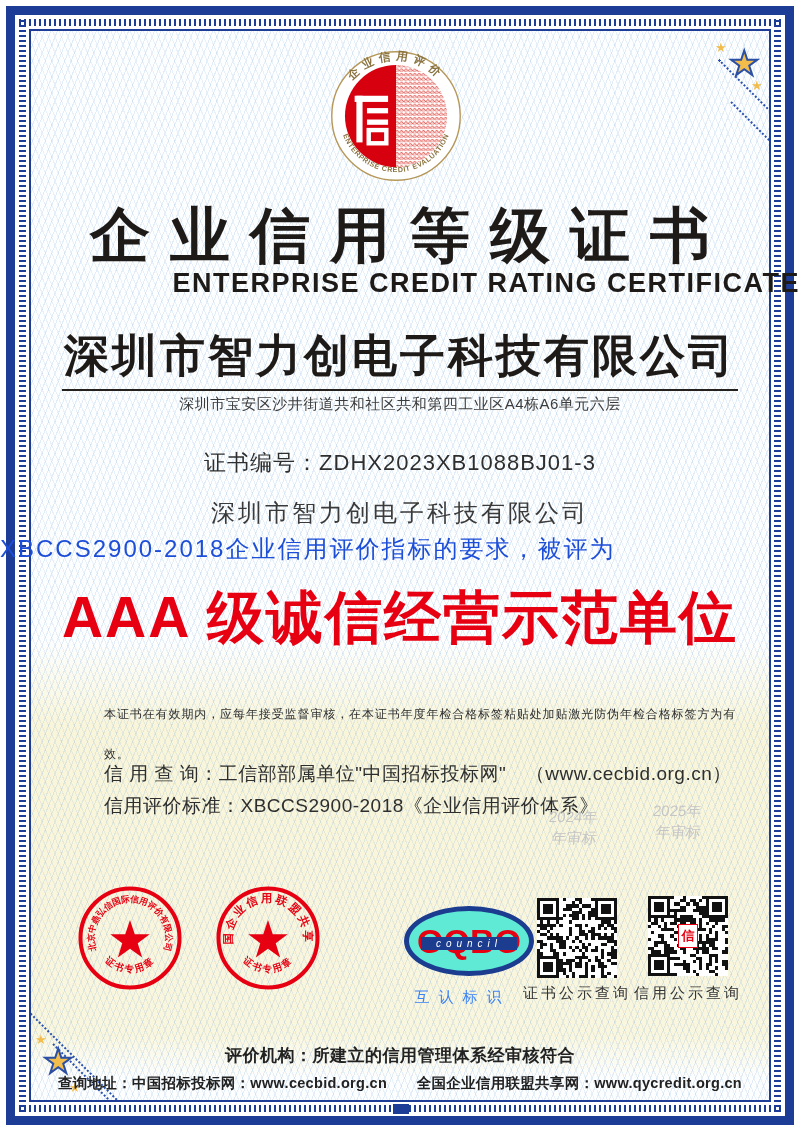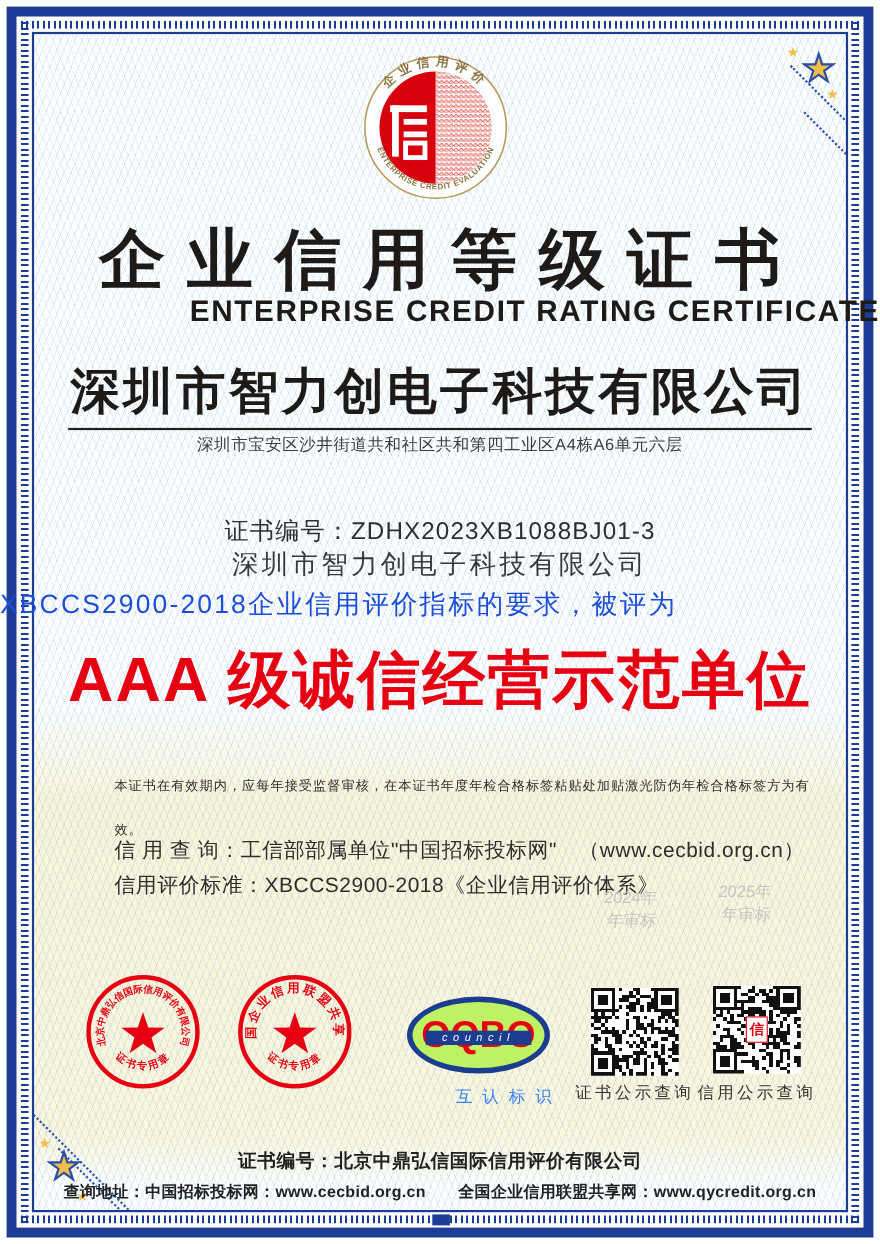--- a/index.html
+++ b/index.html
@@ -44,21 +44,21 @@
   .subtitle { position:absolute; left:0; right:0; top:268px; text-align:right;
     font-size:27px; font-weight:700; color:#1d1a18; letter-spacing:1.5px; }
 
   .company { position:absolute; left:0; right:0; top:326px; text-align:center;
     font-family:"Liberation Serif", serif; font-size:45px; font-weight:700; color:#1d1a18; letter-spacing:3px; }
   .company-line { position:absolute; left:62px; top:389px; width:676px; height:2px; background:#23201e; }
   .address { position:absolute; left:0; right:0; top:395px; text-align:center;
     font-size:15px; color:#3c3c3c; letter-spacing:0.5px; }
 
   .cert-no { position:absolute; left:0; right:0; top:448px; text-align:center;
-    font-size:22px; color:#2e2e2e; letter-spacing:1px;margin-top:20px; }
+    font-size:22px; color:#2e2e2e; letter-spacing:1px; }
 
   .stmt1 { position:absolute; left:0; right:0; top:497px; text-align:center; font-size:24px; color:#3a3a3a; letter-spacing:3px; }
   .stmt2 { position:absolute; left:0; right:0; top:533px; text-align:left; font-size:24px; color:#1d4ed8; letter-spacing:2px; }
 
   .rating { position:absolute; left:0; right:0; top:580px; text-align:center;
     font-size:57px; font-weight:900; color:#e60012; letter-spacing:2px; }
 
   .note { position:absolute; left:104px; top:694px; width:632px;
     font-size:12px; color:#2e2e2e; line-height:40px; letter-spacing:0.8px; text-align:justify; }
 
@@ -68,22 +68,22 @@
   .wm { position:absolute; font-size:15px; color:#c5c5c5; line-height:21px; transform:skewX(-6deg); }
   .wm .l2 { margin-left:5px; }
   .wm1 { left:548px; top:806px; }
   .wm2 { left:652px; top:800px; }
 
   
   .seal { position:absolute; width:108px; height:108px; }
   .seal1 { left:76px; top:884px; }
   .seal2 { left:214px; top:884px; }
 
-  .oqbo { position:absolute; left:370px; top:906px; width:130px; height:70px;
-    border:5px solid #1b3c8f; border-radius:50%; background:#bef264; }
+  .oqbo { position:absolute; left:404px; top:906px; width:130px; height:70px;
+    border:5px solid #1b3c8f; border-radius:50%; background:#5eead4; }
   .oqbo-text { position:absolute; left:0; right:0; top:11px; text-align:center;
     font-size:34px; font-weight:900; color:#e60012; letter-spacing:0px; font-family:"Liberation Sans", sans-serif; }
   .oqbo-band { position:absolute; left:12px; right:12px; top:26px; height:13px; background:#1b3c8f;
     text-align:center; font-size:10px; font-style:italic; color:#fff; letter-spacing:5px; line-height:13px; }
   .oqbo-caption { position:absolute; left:393px; top:988px; width:130px; text-align:center;
     font-size:15px; color:#3b82f6; letter-spacing:9px; text-indent:9px; }
 
   .qr { position:absolute; width:80px; height:80px; background:#fff; }
   .qr1 { left:537px; top:898px; }
   .qr2 { left:648px; top:896px; }
@@ -665,16 +665,16 @@
         <rect x="20" y="2" width="3" height="3" fill="#111"></rect>
         <rect x="0" y="18" width="7" height="7" fill="#111"></rect>
         <rect x="1" y="19" width="5" height="5" fill="#fff"></rect>
         <rect x="2" y="20" width="3" height="3" fill="#111"></rect>
       </svg>
     <div class="qr-center-logo">信</div>
   </div>
   <div class="qr-caption qr-cap1">证书公示查询</div>
   <div class="qr-caption qr-cap2">信用公示查询</div>
 
-  <div class="agency">证书编号：北京中鼎弘信国际信用评价有限公司</div>
+  <div class="agency">评价机构：所建立的信用管理体系经审核符合</div>
   <div class="query">查询地址：中国招标投标网：www.cecbid.org.cn　　全国企业信用联盟共享网：www.qycredit.org.cn</div>
 
 </div>
 
 </body></html>

